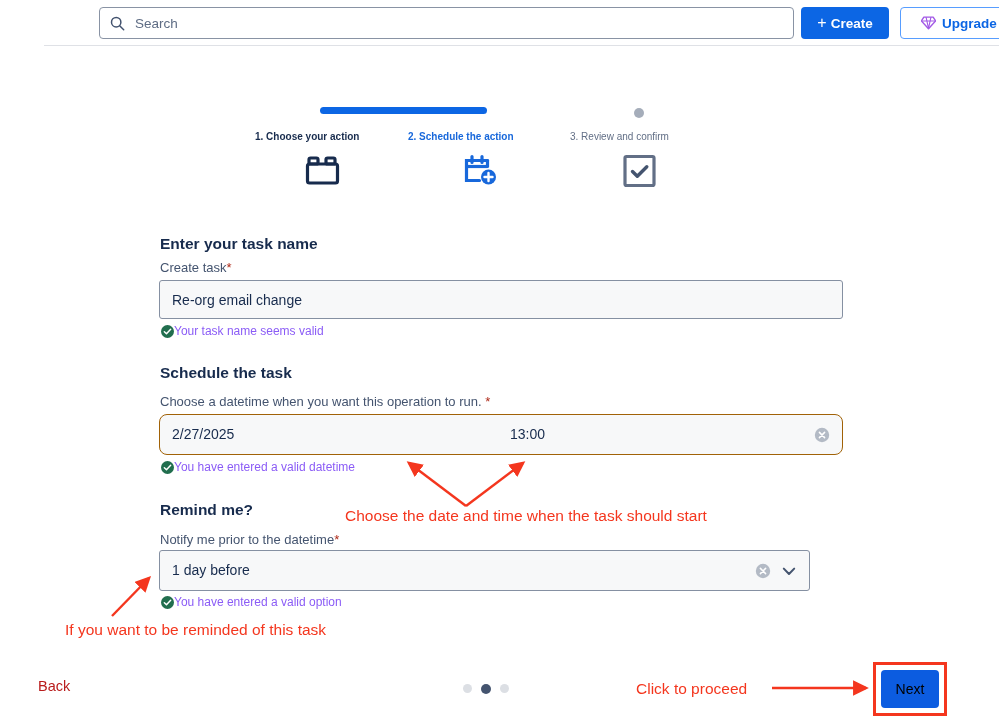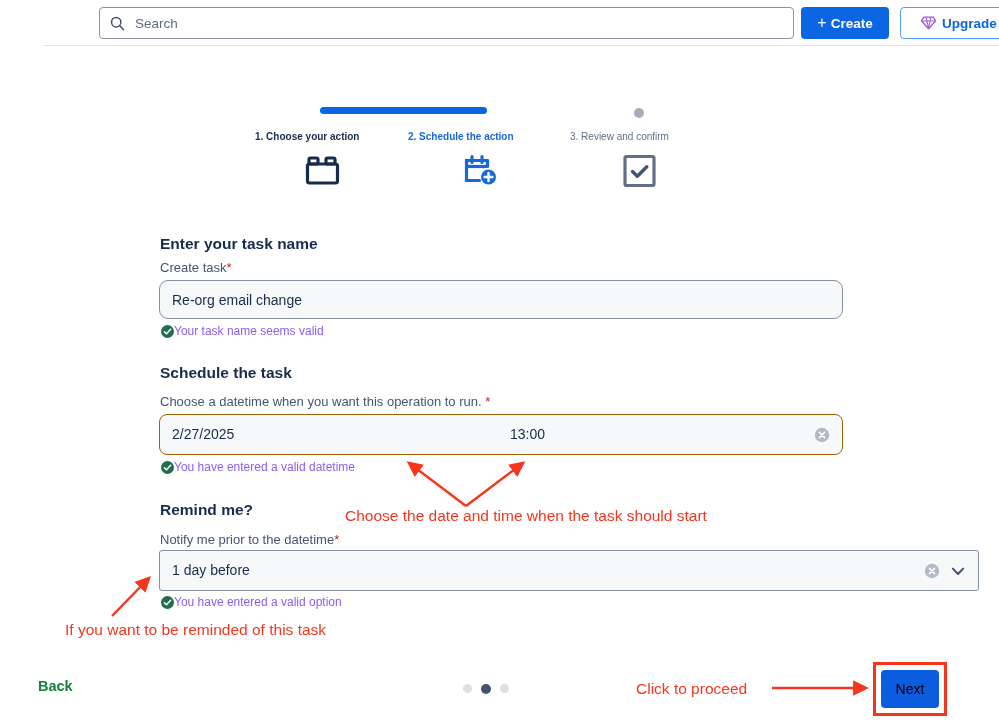--- a/index.html
+++ b/index.html
@@ -101,21 +101,21 @@
     position: absolute; left: 160px;
     font-size: 13px; color: #44546f;
     font-family: "Liberation Sans", sans-serif;
   }
   .req { color: #ae2a19; font-size: 13px; }
   .txt-input {
     position: absolute; left: 159px;
     width: 684px; height: 39px;
     background: #f7f8f9;
     border: 1px solid #8590a2;
-    border-radius: 9px;
+    border-radius: 3px;
     font-family: "Liberation Sans", sans-serif;
     font-size: 14px; color: #172b4d;
     padding: 0 12px;
     outline: none;
   }
   .valid-msg {
     position: absolute; left: 161px;
     font-size: 12px; color: #8b5cf6;
     font-family: "Liberation Sans", sans-serif;
     display: flex; align-items: center; 
@@ -140,40 +140,40 @@
     position: absolute; left: 350px; top: 11px;
     font-size: 14px; color: #172b4d;
     font-family: "Liberation Sans", sans-serif;
     background: none; border: none; outline: none; padding: 0;
   }
   #dt-clear { position: absolute; right: 12px; top: 12px; cursor: pointer; }
 
   
   #sel-field {
     position: absolute; left: 159px; top: 550px;
-    width: 820px; height: 41px;
+    width: 651px; height: 41px;
     background: #f7f8f9;
     border: 1px solid #8590a2;
     border-radius: 3px;
     cursor: pointer;
   }
   #sel-value {
     position: absolute; left: 12px; top: 11px;
     font-size: 14px; color: #172b4d;
     font-family: "Liberation Sans", sans-serif;
   }
   #sel-clear { position: absolute; right: 38px; top: 12px; cursor: pointer; }
   #sel-chevron { position: absolute; right: 13px; top: 15px; cursor: pointer; }
 
   
   #back-btn {
     position: absolute; left: 38px; top: 678px;
-    font-size: 14.5px; color: #15803d;
-    font-family: "Liberation Sans", sans-serif;
-    background: none; border: none; cursor: pointer; padding: 0; font-weight: bold;
+    font-size: 14.5px; color: #b91c1c;
+    font-family: "Liberation Sans", sans-serif;
+    background: none; border: none; cursor: pointer; padding: 0;
   }
   #pagedots { position: absolute; left: 463px; top: 684px; display: flex; gap: 9px; }
   .pd { width: 9px; height: 9px; border-radius: 50%; background: #dcdfe4; }
   .pd.active { background: #44546f; width: 10px; height: 10px; margin-top: -0.5px; }
   #next-highlight {
     position: absolute; left: 873px; top: 662px;
     width: 74px; height: 54px;
     border: 3px solid #f4361e;
     background: #ffffff;
   }

